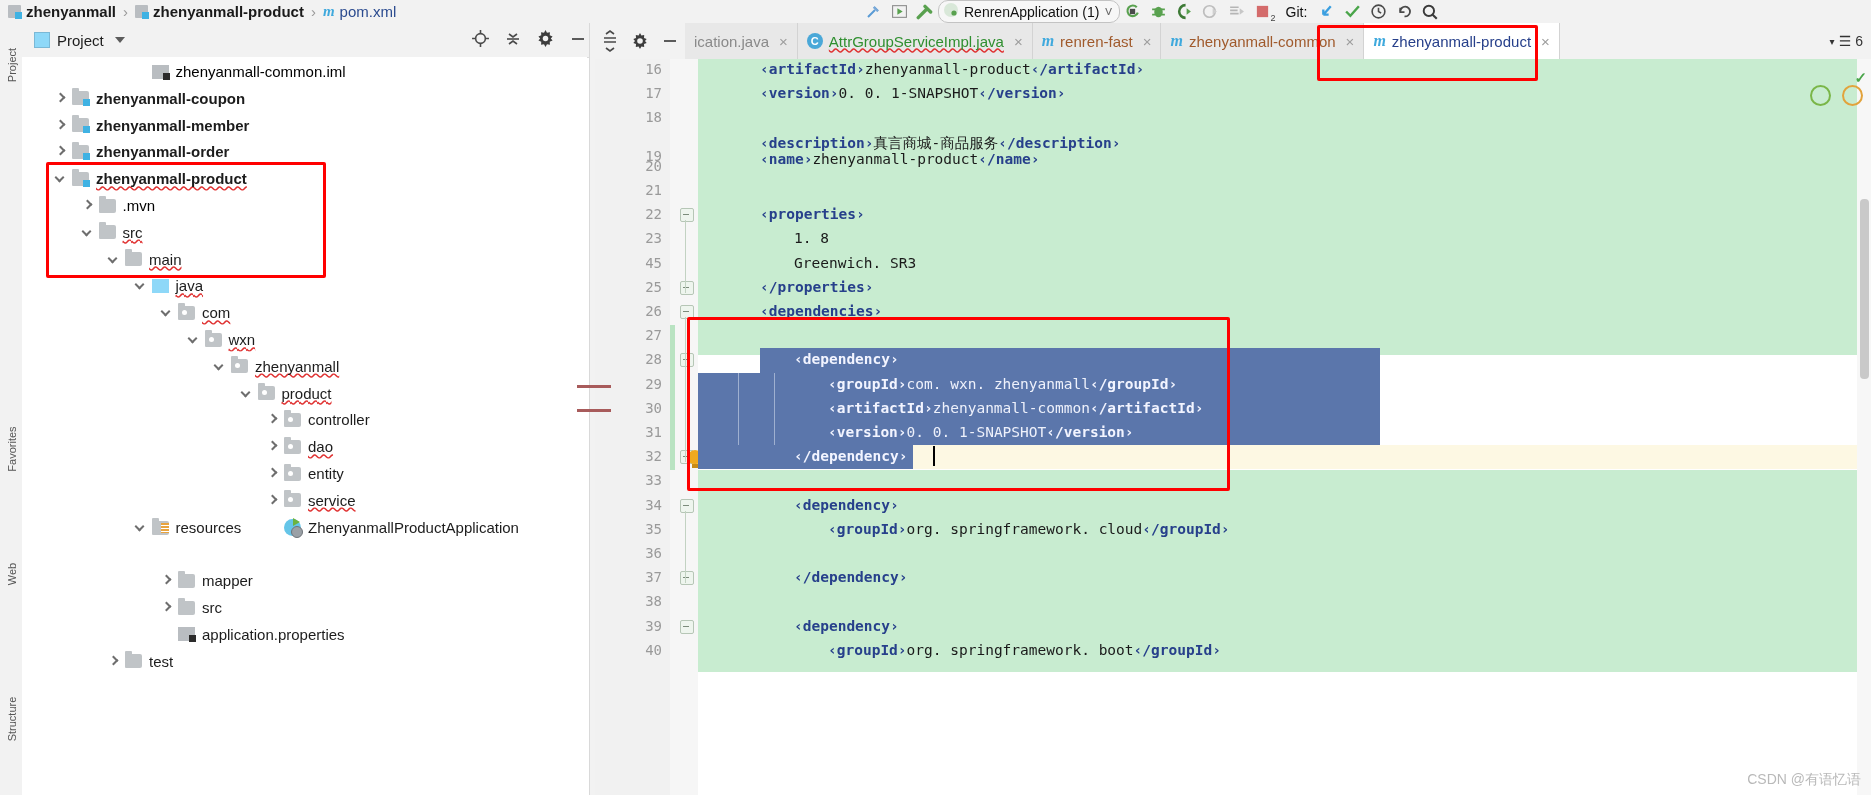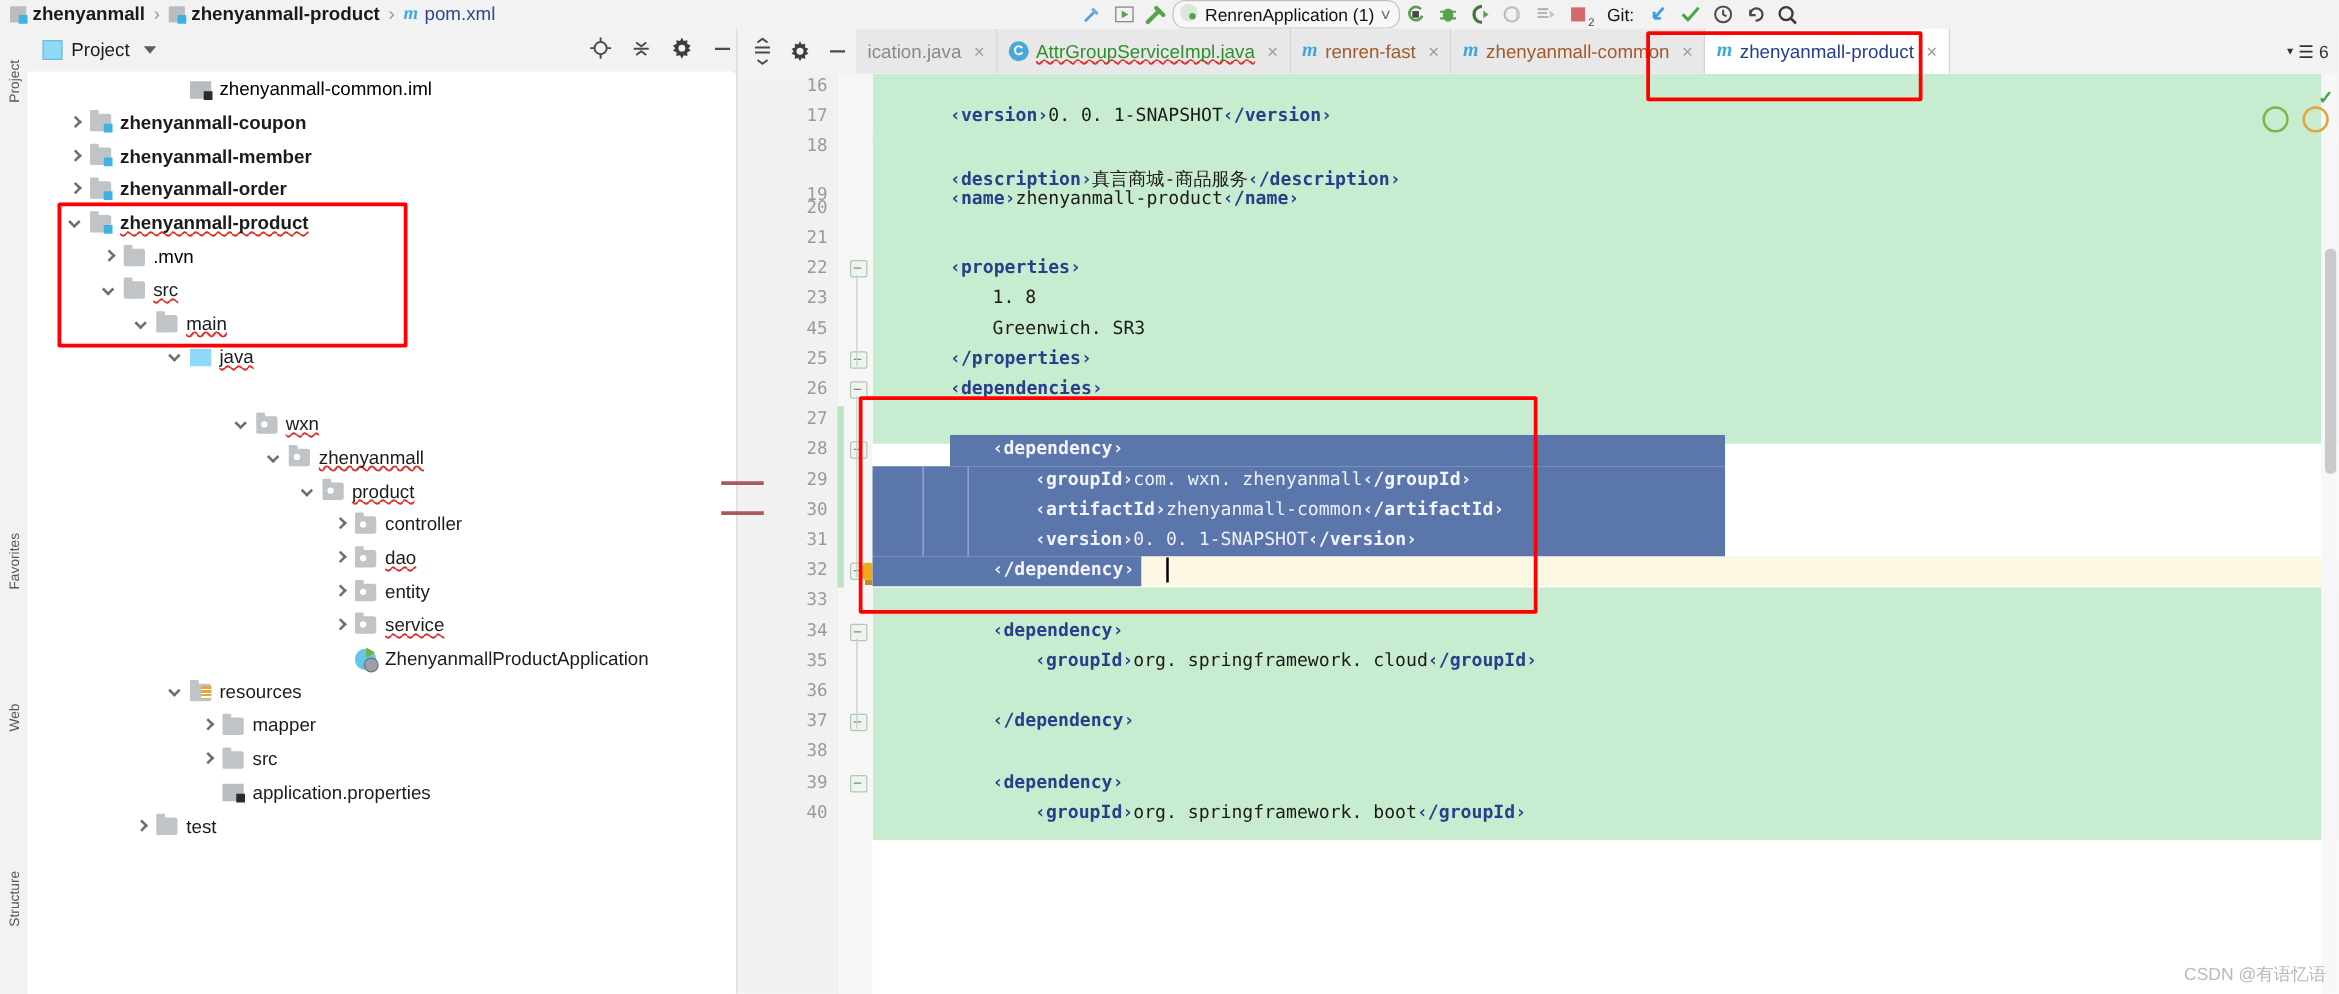--- a/index.html
+++ b/index.html
@@ -317,20 +317,25 @@
         <div class="trow" style="position: absolute; left: 0px; top: 188.6px; width: 565px;">
           <span class="arrow d" style="margin-left: 85px;"></span>
           <span class="fi folder" style="margin-left: 5px;"></span>
           <span class="tlabel wavy">main</span>
         </div>
         <div class="trow" style="position: absolute; left: 0px; top: 215.4px; width: 565px;">
           <span class="arrow d" style="margin-left: 111.5px;"></span>
           <span class="fi src" style="margin-left: 5px;"></span>
           <span class="tlabel wavy">java</span>
         </div>
+        <div class="trow" style="position: absolute; left: 0px; top: 242.2px; width: 565px;">
+          <span class="arrow d" style="margin-left: 138px;"></span>
+          <span class="fi folder pkg" style="margin-left: 5px;"></span>
+          <span class="tlabel wavy">com</span>
+        </div>
         <div class="trow" style="position: absolute; left: 0px; top: 269px; width: 565px;">
           <span class="arrow d" style="margin-left: 164.5px;"></span>
           <span class="fi folder pkg" style="margin-left: 5px;"></span>
           <span class="tlabel wavy">wxn</span>
         </div>
         <div class="trow" style="position: absolute; left: 0px; top: 295.8px; width: 565px;">
           <span class="arrow d" style="margin-left: 191px;"></span>
           <span class="fi folder pkg" style="margin-left: 5px;"></span>
           <span class="tlabel wavy">zhenyanmall</span>
         </div>
@@ -357,21 +362,21 @@
         <div class="trow" style="position: absolute; left: 0px; top: 429.8px; width: 565px;">
           <span class="arrow r" style="margin-left: 244px;"></span>
           <span class="fi folder pkg" style="margin-left: 5px;"></span>
           <span class="tlabel wavy">service</span>
         </div>
         <div class="trow" style="position: absolute; left: 0px; top: 456.6px; width: 565px;">
           <span class="arrow" style="margin-left: 244px;"></span>
           <span class="fi spring" style="margin-left: 5px;"></span>
           <span class="tlabel">ZhenyanmallProductApplication</span>
         </div>
-        <div class="trow" style="position: absolute; left: 0px; top: 457px; width: 565px; margin-top: 26px;">
+        <div class="trow" style="position: absolute; left: 0px; top: 457px; width: 565px;">
           <span class="arrow d" style="margin-left: 111.5px;"></span>
           <span class="fi folder res" style="margin-left: 5px;"></span>
           <span class="tlabel">resources</span>
         </div>
         <div class="trow" style="position: absolute; left: 0px; top: 510.2px; width: 565px;">
           <span class="arrow r" style="margin-left: 138px;"></span>
           <span class="fi folder" style="margin-left: 5px;"></span>
           <span class="tlabel">mapper</span>
         </div>
         <div class="trow" style="position: absolute; left: 0px; top: 537px; width: 565px;">
@@ -493,20 +498,21 @@
         <div class="greenblk" style="left: 0px; top: 0px; width: 1173px; height: 52.4px;"></div>
         <div class="greenblk" style="left: 0px; top: 48.4px; width: 1173px; height: 248px;"></div>
         <div class="greenblk" style="left: 0px; top: 411.4px; width: 1173px; height: 201.6px;"></div>
         <div class="curline" style="left: 0px; top: 386.2px; width: 1173px; height: 24.2px;"></div>
         <div class="selblk" style="left: 62px; top: 289.4px; width: 620px; height: 24.2px;"></div>
         <div class="selblk" style="left: -20px; top: 313.6px; width: 702px; height: 72.6px;"></div>
         <div class="selblk" style="left: -20px; top: 386.2px; width: 235px; height: 24.2px;"></div>
         <div class="indentline onsel" style="left: 40px; top: 313.6px; height: 72.6px;"></div>
         <div class="indentline onsel" style="left: 76px; top: 313.6px; height: 72.6px;"></div>
         <div class="caret" style="left: 235px; top: 387.2px; height: 20px;"></div>
+        <div class="codeline" style="left: 62px; top: 2px;"><span class="txt"><span class="tag">‹artifactId›</span>zhenyanmall-product<span class="tag">‹/artifactId›</span></span></div>
         <div class="codeline" style="left: 62px; top: 26.2px;"><span class="txt"><span class="tag">‹version›</span>0. 0. 1-SNAPSHOT<span class="tag">‹/version›</span></span></div>
         <div class="codeline" style="left: 62px; top: 50.4px; margin-top: 42px;"><span class="txt"><span class="tag">‹name›</span>zhenyanmall-product<span class="tag">‹/name›</span></span></div>
         <div class="codeline" style="left: 62px; top: 74.6px;"><span class="txt"><span class="tag">‹description›</span>真言商城-商品服务<span class="tag">‹/description›</span></span></div>
         <div class="codeline" style="left: 62px; top: 147.2px;"><span class="txt"><span class="tag">‹properties›</span></span></div>
         <div class="codeline" style="left: 96px; top: 171.4px;"><span class="txt"><java. version="">1. 8</java.></span></div>
         <div class="codeline" style="left: 96px; top: 195.6px;"><span class="txt"><spring-cloud. version="">Greenwich. SR3</spring-cloud.></span></div>
         <div class="codeline" style="left: 62px; top: 219.8px;"><span class="txt"><span class="tag">‹/properties›</span></span></div>
         <div class="codeline" style="left: 62px; top: 244px;"><span class="txt"><span class="tag">‹dependencies›</span></span></div>
         <div class="codeline sel" style="left: 96px; top: 292.4px;"><span class="txt"><span class="tag">‹dependency›</span></span></div>
         <div class="codeline sel" style="left: 130px; top: 316.6px;"><span class="txt"><span class="tag">‹groupId›</span>com. wxn. zhenyanmall<span class="tag">‹/groupId›</span></span></div>

